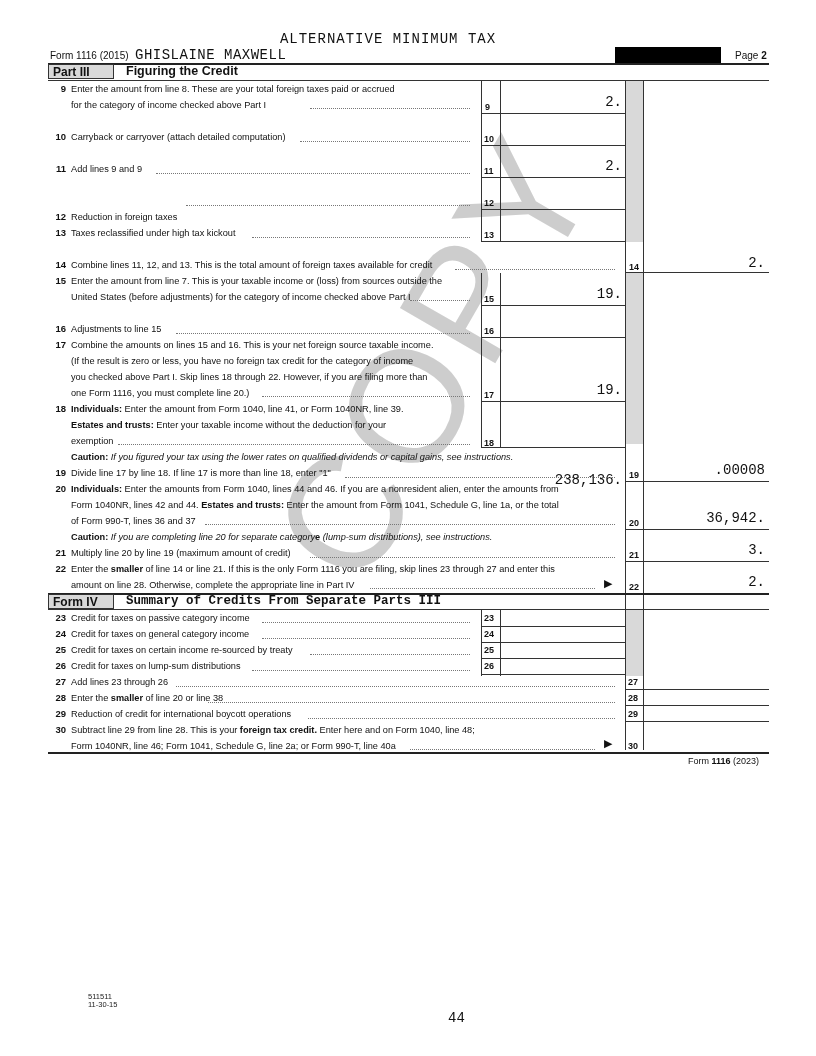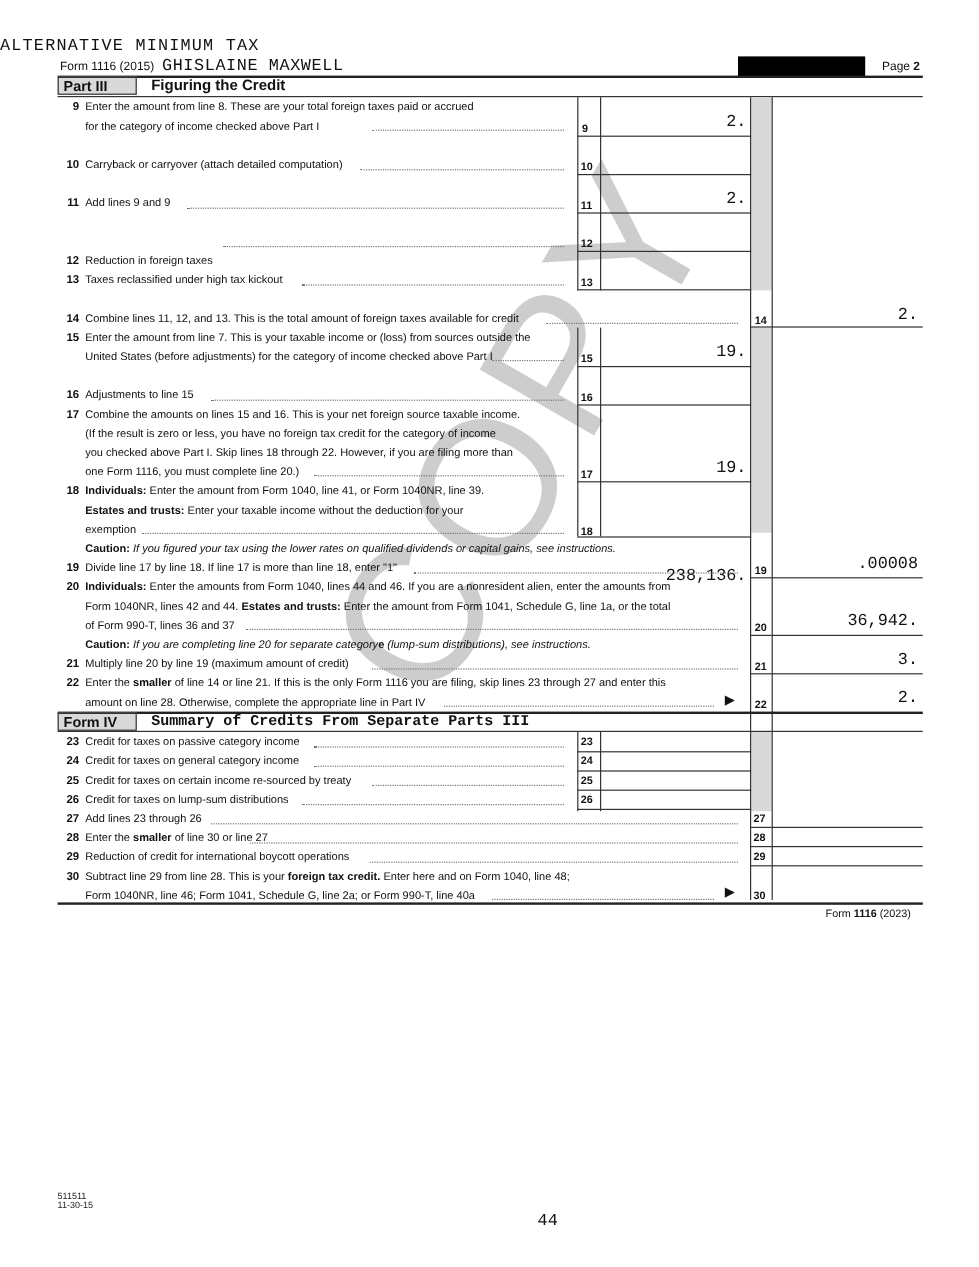--- a/index.html
+++ b/index.html
@@ -1,19 +1,19 @@
 <!DOCTYPE html>
 <html><head>
 <meta charset="utf-8">
 <style>
   html,body{margin:0;padding:0;background:#fff;}
   body{width:816px;height:1056px;position:relative;overflow:hidden;font-family:"Liberation Sans",sans-serif;color:#111;}
   .abs{position:absolute;}
   .mono{font-family:"Liberation Mono","DejaVu Sans Mono",monospace;}
-  .hdr-title{left:0;width:776px;top:31px;font-size:14px;letter-spacing:1px;}
+  .hdr-title{left:0;width:776px;top:31px;text-align:center;font-size:14px;letter-spacing:1px;}
   .formref{left:50px;top:50px;font-size:10px;}
   .taxpayer{left:135px;top:47px;font-size:14px;letter-spacing:.5px;}
   .redact{left:615px;top:47px;width:106px;height:17px;background:#000;}
   .pageno{left:735px;top:50px;font-size:10px;}
   .pageno b{font-weight:bold;}
   .hline{height:0;border-top:1.5px solid #333;}
   .hline.thick{border-top:2px solid #222;}
   .vline{width:0;border-left:1.5px solid #333;}
   .partbox{height:15px;border:1px solid #333;background:#d9d9d9;font-weight:bold;font-size:12px;line-height:15px;padding:0 4px;box-sizing:border-box;}
   .parttitle{font-weight:bold;font-size:12.5px;}
@@ -22,21 +22,21 @@
   .cont{padding-left:23px;}
   .dots{border-bottom:1px dotted #777;height:0;}
   .boxlbl{font-weight:bold;font-size:9px;}
   .val{font-size:14px;text-align:right;}
   .shade{background:#d9d9d9;}
   .it{font-style:italic;}
   .b{font-weight:bold;}
   .arrow{font-size:11px;}
   .copy{left:215px;top:300px;font-size:160px;color:#bbb;opacity:.72;transform:rotate(-60deg);transform-origin:center;font-family:"Liberation Sans",sans-serif;letter-spacing:6px;width:400px;text-align:center;}
   .footer{font-size:9px;}
-  .small{font-size:7.5px;line-height:8px;color:#222;}
+  .small{font-size:7.5px;line-height:8px;color:#222;margin-left:40px;}
 </style>
 </head>
 <body>
 
 <div class="abs hdr-title mono">ALTERNATIVE MINIMUM TAX</div>
 <div class="abs formref">Form 1116 (2015)</div>
 <div class="abs taxpayer mono">GHISLAINE MAXWELL</div>
 <div class="abs redact"></div>
 <div class="abs pageno"><span>Page</span> <b>2</b></div>
 <div class="abs hline thick" style="left:48px;top:63px;width:721px;"></div>
@@ -186,21 +186,21 @@
 <div class="abs boxlbl" style="left:484px;top:661px;">26</div>
 <div class="abs val mono" style="left:502px;top:658px;width:120px;"></div>
 <div class="abs hline" style="left:481px;top:674px;width:145px;"></div>
 
 <div class="abs ln" style="left:48px;top:674px;"><span class="num">27</span><span>Add lines 23 through 26</span></div>
 <div class="abs dots" style="left:176px;top:686px;width:439px;"></div>
 <div class="abs boxlbl" style="left:628px;top:677px;">27</div>
 <div class="abs val mono" style="left:645px;top:674px;width:120px;"></div>
 <div class="abs hline" style="left:625px;top:689px;width:144px;"></div>
 
-<div class="abs ln" style="left:48px;top:690px;"><span class="num">28</span><span>Enter the </span><span class="b">smaller</span><span> of line 30 or line 27</span></div>
+<div class="abs ln" style="left:48px;top:690px;"><span class="num">28</span><span>Enter the </span><span class="b">smaller</span><span> of line 20 or line 38</span></div>
 <div class="abs dots" style="left:208px;top:702px;width:407px;"></div>
 <div class="abs boxlbl" style="left:628px;top:693px;">28</div>
 <div class="abs val mono" style="left:645px;top:690px;width:120px;"></div>
 <div class="abs hline" style="left:625px;top:705px;width:144px;"></div>
 
 <div class="abs ln" style="left:48px;top:706px;"><span class="num">29</span><span>Reduction of credit for international boycott operations</span></div>
 <div class="abs dots" style="left:308px;top:718px;width:307px;"></div>
 <div class="abs boxlbl" style="left:628px;top:709px;">29</div>
 <div class="abs val mono" style="left:645px;top:706px;width:120px;"></div>
 <div class="abs hline" style="left:625px;top:721px;width:144px;"></div>

